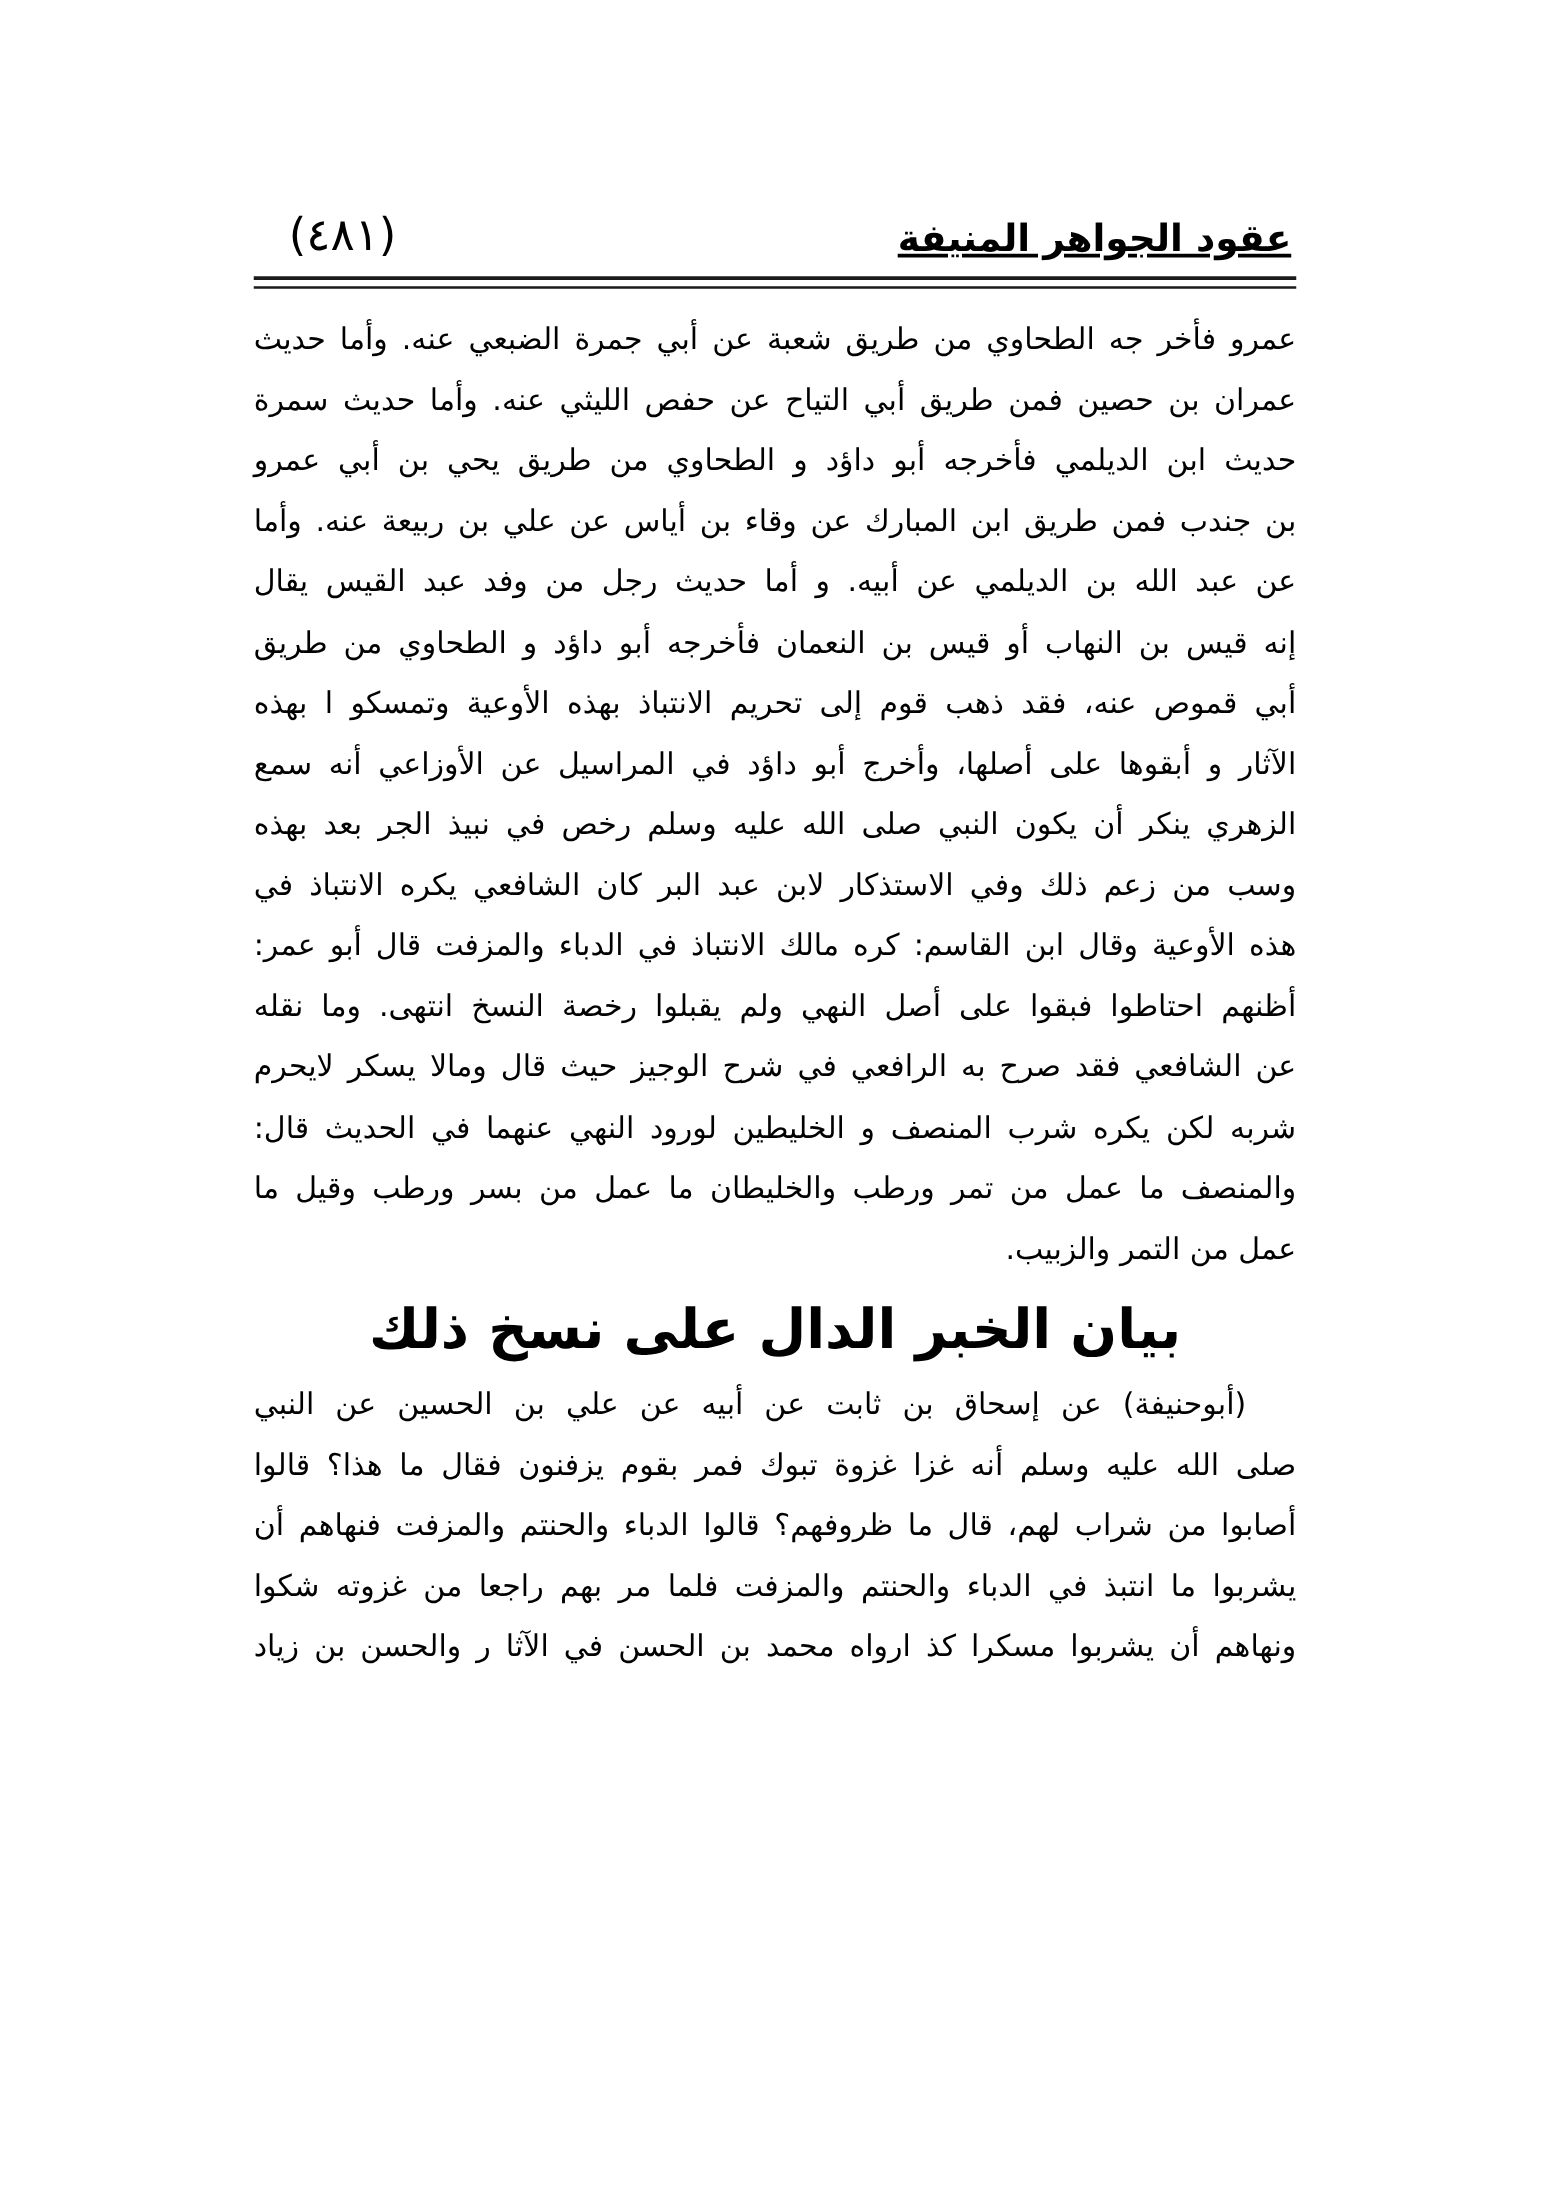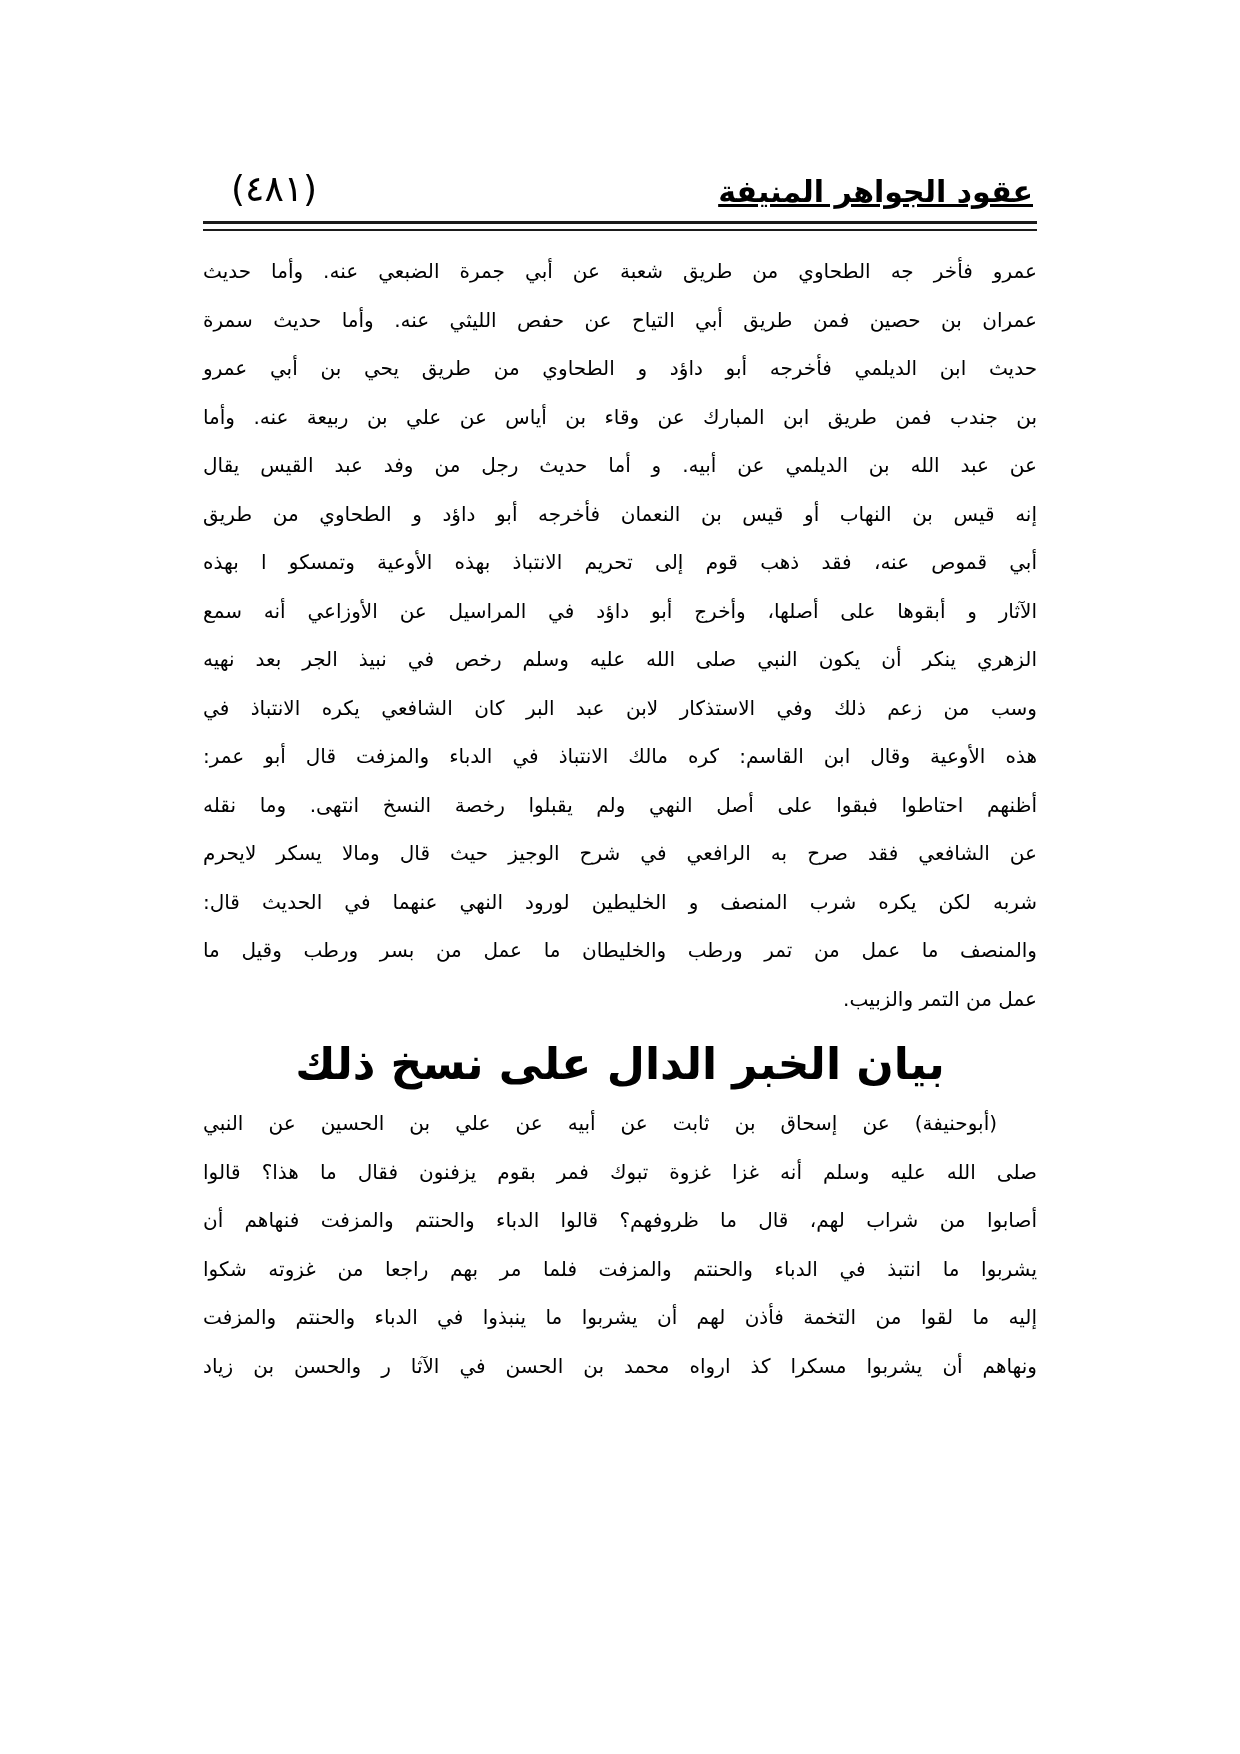--- a/index.html
+++ b/index.html
@@ -35,21 +35,21 @@
     font-size:36px;
     direction:ltr;
   }
   .rule-double{
     height:5px;
     border-top:3px solid #1b1b1b;
     border-bottom:2px solid #1b1b1b;
     margin-top:6px;
   }
   .para{
-    font-size:20px;
+    font-size:24px;
     line-height:48.5px;
     text-align:justify;
   }
   .para-1{margin-top:16px;}
   .para-2{margin-top:8px;}
   .line{
     text-align:justify;
     text-align-last:justify;
     white-space:normal;
   }
@@ -82,35 +82,34 @@
 
     <div class="para para-1">
         <div class="line">عمرو فأخر جه الطحاوي من طريق شعبة عن أبي جمرة الضبعي عنه. وأما حديث</div>
         <div class="line">عمران بن حصين فمن طريق أبي التياح عن حفص الليثي عنه. وأما حديث سمرة</div>
         <div class="line">حديث ابن الديلمي فأخرجه أبو داؤد و الطحاوي من طريق يحي بن أبي عمرو</div>
         <div class="line">بن جندب فمن طريق ابن المبارك عن وقاء بن أياس عن علي بن ربيعة عنه. وأما</div>
         <div class="line">عن عبد الله بن الديلمي عن أبيه. و أما حديث رجل من وفد عبد القيس يقال</div>
         <div class="line">إنه قيس بن النهاب أو قيس بن النعمان فأخرجه أبو داؤد و الطحاوي من طريق</div>
         <div class="line">أبي قموص عنه، فقد ذهب قوم إلى تحريم الانتباذ بهذه الأوعية وتمسكو ا بهذه</div>
         <div class="line">الآثار و أبقوها على أصلها، وأخرج أبو داؤد في المراسيل عن الأوزاعي أنه سمع</div>
-        <div class="line">الزهري ينكر أن يكون النبي صلى الله عليه وسلم رخص في نبيذ الجر بعد نهيه</div>
+        <div class="line">الزهري ينكر أن يكون النبي صلى الله عليه وسلم رخص في نبيذ الجر بعد بهذه</div>
         <div class="line">وسب من زعم ذلك وفي الاستذكار لابن عبد البر كان الشافعي يكره الانتباذ في</div>
         <div class="line">هذه الأوعية وقال ابن القاسم: كره مالك الانتباذ في الدباء والمزفت قال أبو عمر:</div>
         <div class="line">أظنهم احتاطوا فبقوا على أصل النهي ولم يقبلوا رخصة النسخ انتهى. وما نقله</div>
         <div class="line">عن الشافعي فقد صرح به الرافعي في شرح الوجيز حيث قال ومالا يسكر لايحرم</div>
         <div class="line">شربه لكن يكره شرب المنصف و الخليطين لورود النهي عنهما في الحديث قال:</div>
         <div class="line">والمنصف ما عمل من تمر ورطب والخليطان ما عمل من بسر ورطب وقيل ما</div>
         <div class="line end">عمل من التمر والزبيب.</div>
       </div>
 
     <div class="section-heading">بيان الخبر الدال على نسخ ذلك</div>
 
     <div class="para para-2 indent">
         <div class="line">(أبوحنيفة) عن إسحاق بن ثابت عن أبيه عن علي بن الحسين عن النبي</div>
         <div class="line">صلى الله عليه وسلم أنه غزا غزوة تبوك فمر بقوم يزفنون فقال ما هذا؟ قالوا</div>
         <div class="line">أصابوا من شراب لهم، قال ما ظروفهم؟ قالوا الدباء والحنتم والمزفت فنهاهم أن</div>
         <div class="line">يشربوا ما انتبذ في الدباء والحنتم والمزفت فلما مر بهم راجعا من غزوته شكوا</div>
-        <div class="line">إليه ما لقوا من التخمة فأذن لهم أن يشربوا ما ينبذوا في الدباء والحنتم والمزفت</div>
         <div class="line">ونهاهم أن يشربوا مسكرا كذ ارواه محمد بن الحسن في الآثا ر والحسن بن زياد</div>
       </div>
 
   </div>
 </div>
 
 </body></html>

